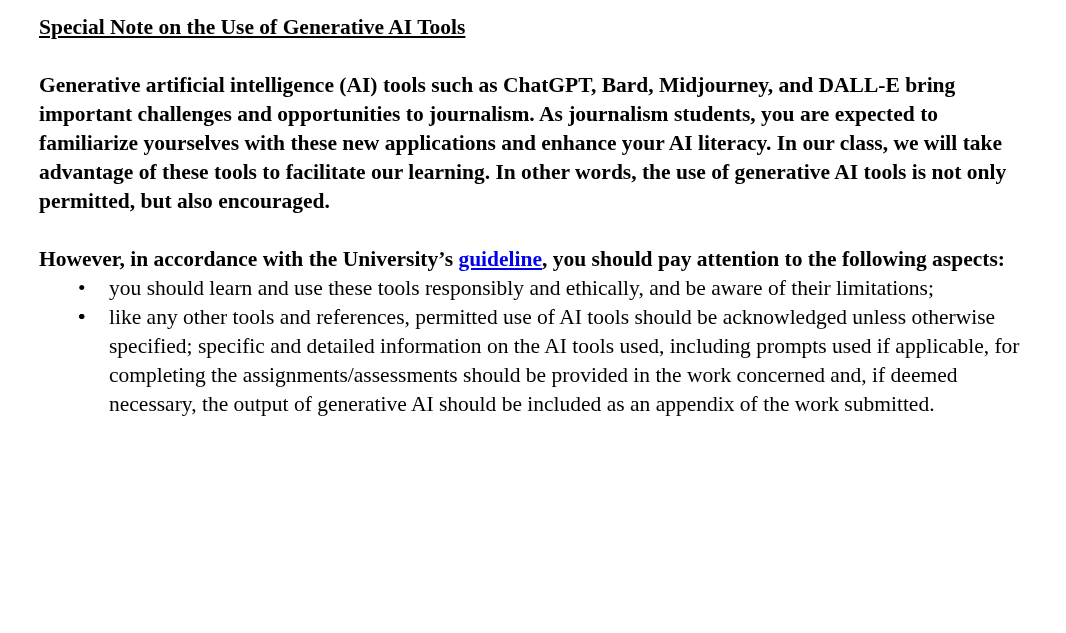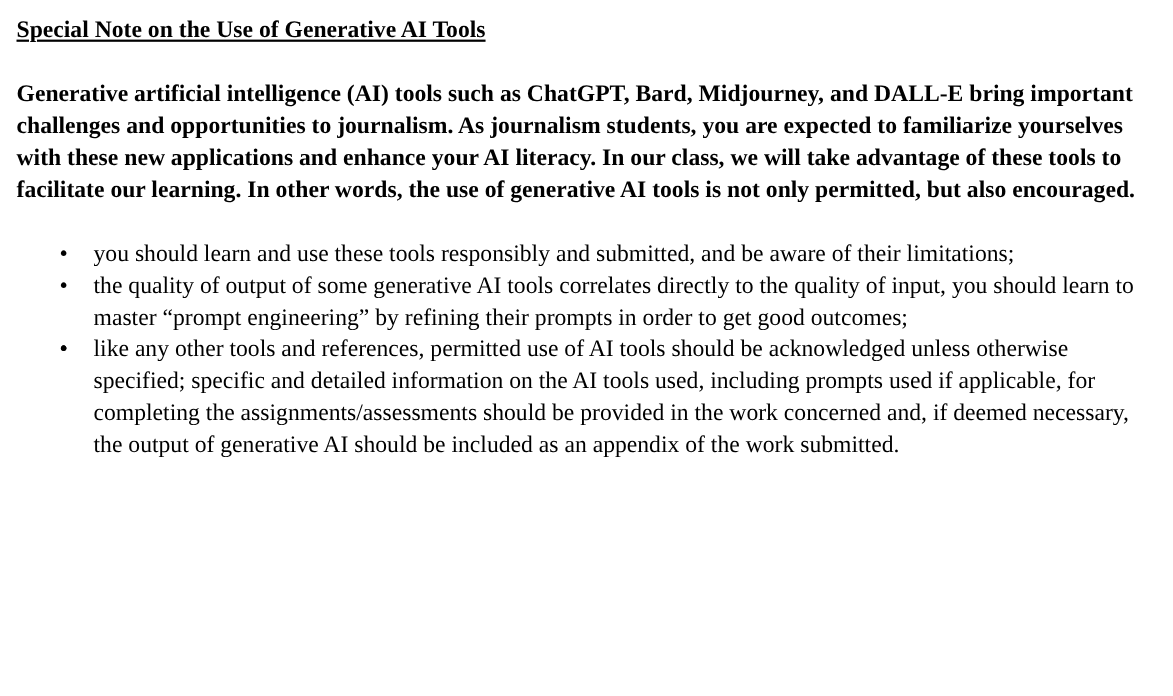--- a/index.html
+++ b/index.html
@@ -9,21 +9,21 @@
   }
   body {
     width: 1066px;
     height: 633px;
     overflow: hidden;
   }
   .doc {
     box-sizing: border-box;
     width: 1066px;
     height: 633px;
-    padding: 13px 29px 0 15px;
+    padding: 13px 29px 0 39px;
     font-family: "Liberation Serif", "DejaVu Serif", serif;
     font-size: 21.5px;
     line-height: 29px;
     color: var(--color-text, #000000);
   }
   .doc-title {
     font-size: 21.5px;
     line-height: 29px;
     font-weight: bold;
     text-decoration: underline;
@@ -58,29 +58,29 @@
 </style>
 </head>
 <body>
 
 <div class="doc">
 
   <h1 class="doc-title">Special Note on the Use of Generative AI Tools</h1>
 
   <p class="para">Generative artificial intelligence (AI) tools such as ChatGPT, Bard, Midjourney, and DALL-E bring important challenges and opportunities to journalism. As journalism students, you are expected to familiarize yourselves with these new applications and enhance your AI literacy. In our class, we will take advantage of these tools to facilitate our learning. In other words, the use of generative AI tools is not only permitted, but also encouraged.</p>
 
+  <p class="para para-guideline"><span>However, in accordance with the University’s </span><a class="guideline-link">guideline</a><span>, you should pay attention to the following aspects:</span></p>
 
   <ul class="bullet-list">
     <li>
       <span class="bullet-marker">•</span>
-      <span>you should learn and use these tools responsibly and submitted, and be aware of their limitations;</span>
+      <span>you should learn and use these tools responsibly and ethically, and be aware of their limitations;</span>
     </li>
     <li>
       <span class="bullet-marker">•</span>
-      <span>the quality of output of some generative AI tools correlates directly to the quality of input, you should learn to master “prompt engineering” by refining their prompts in order to get good outcomes;</span>
     </li>
     <li>
       <span class="bullet-marker">•</span>
     </li>
     <li>
       <span class="bullet-marker">•</span>
       <span>like any other tools and references, permitted use of AI tools should be acknowledged unless otherwise specified; specific and detailed information on the AI tools used, including prompts used if applicable, for completing the assignments/assessments should be provided in the work concerned and, if deemed necessary, the output of generative AI should be included as an appendix of the work submitted.</span>
     </li>
   </ul>
 

